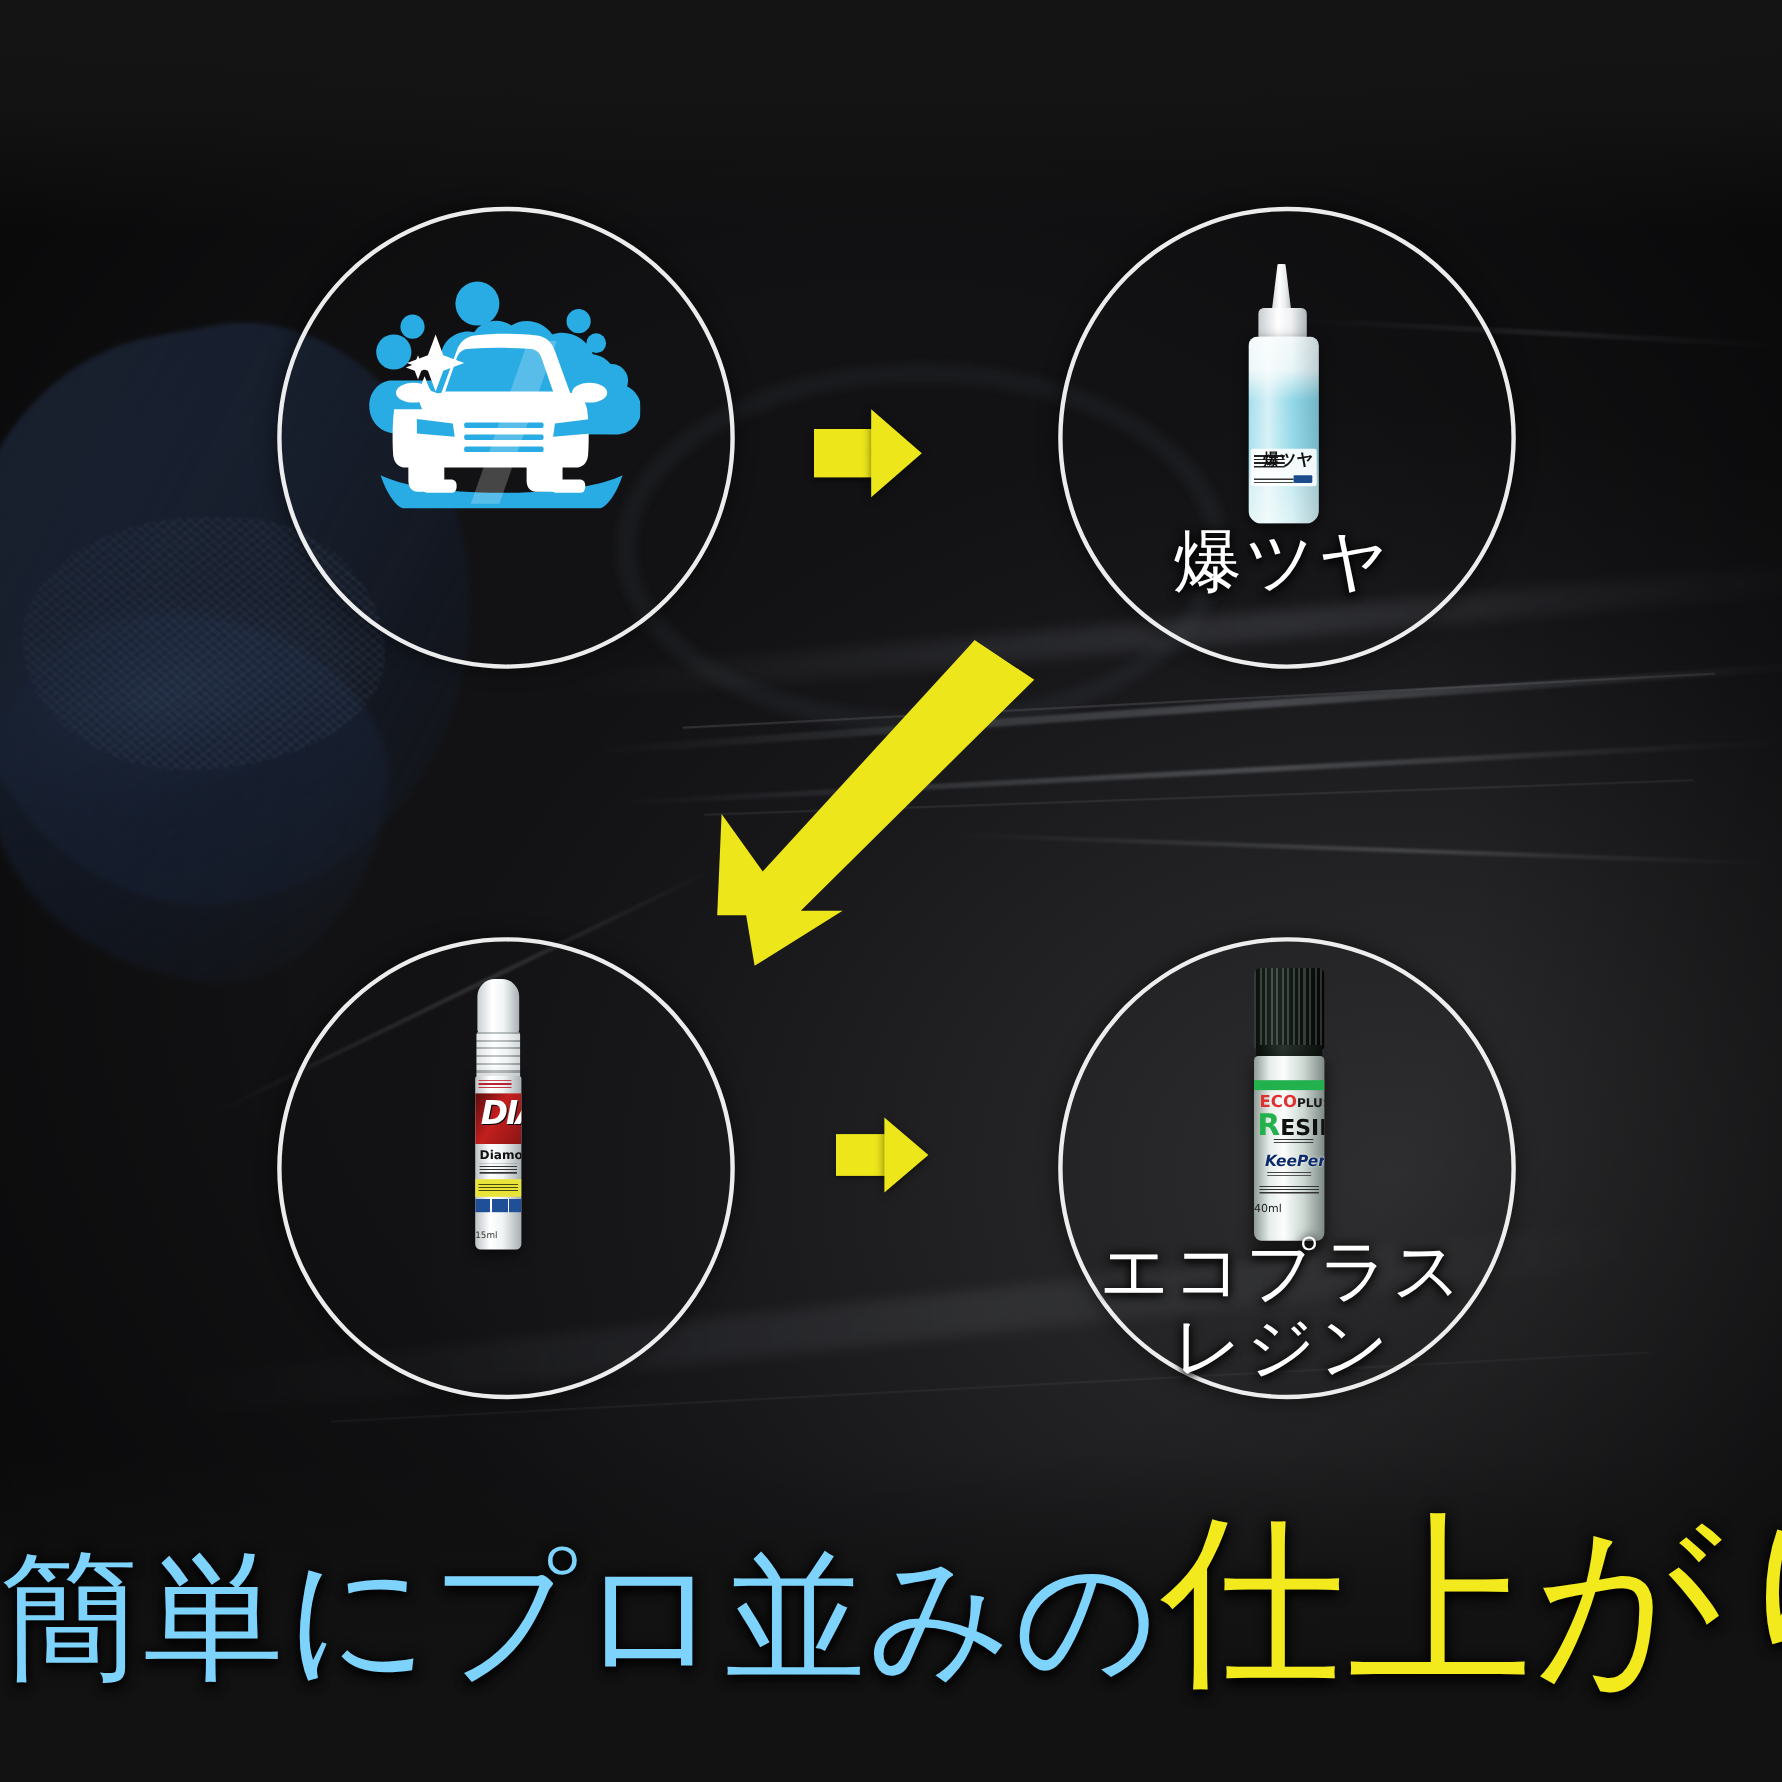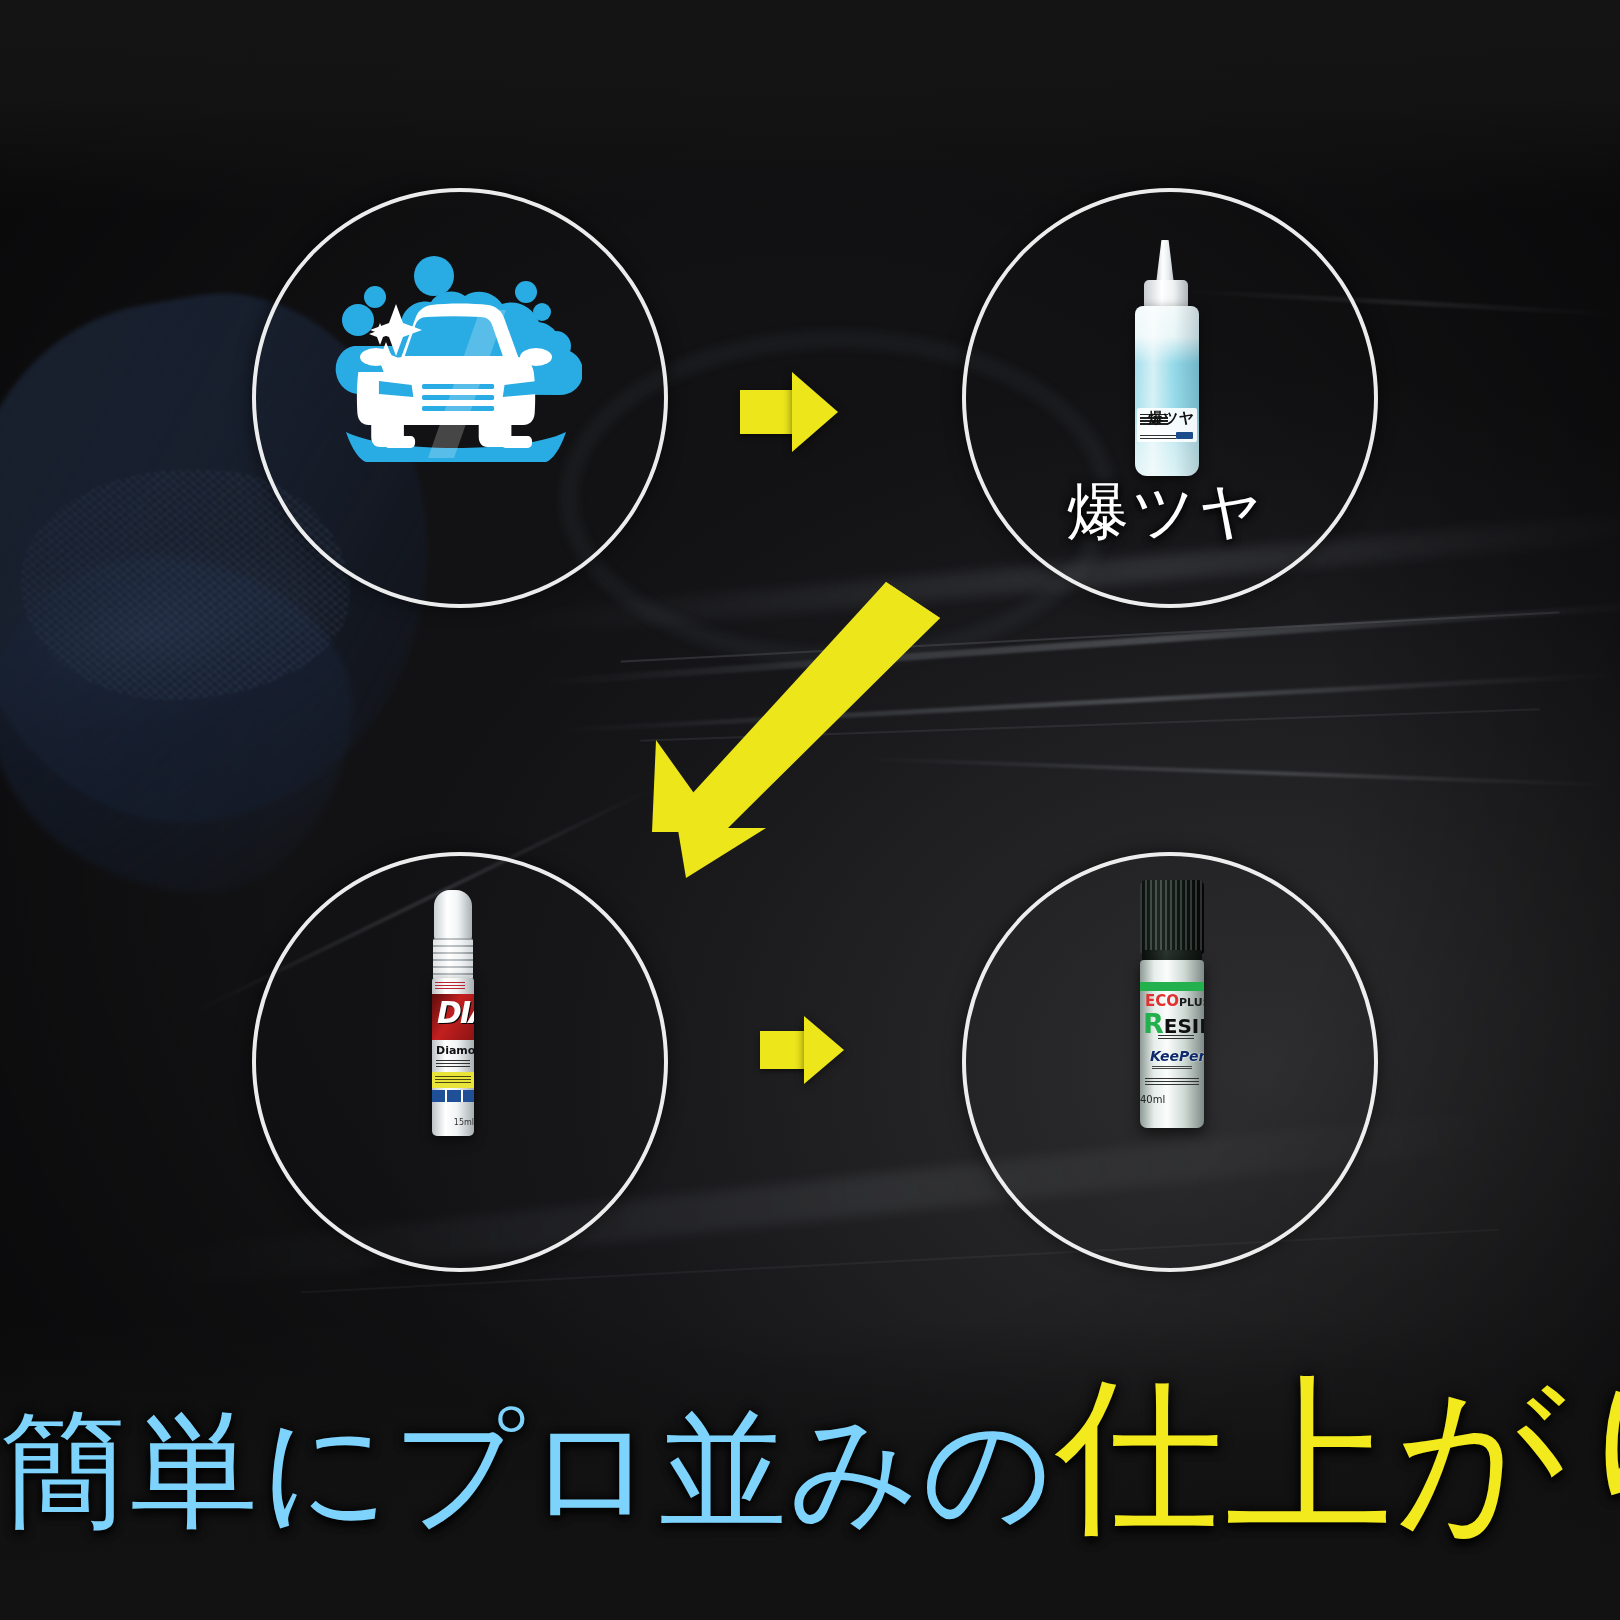--- a/index.html
+++ b/index.html
@@ -267,21 +267,21 @@
   }
   .b-dia .ylw::after{
     content:""; position:absolute; left:3px; top:4px; right:3px; height:7px;
     background: repeating-linear-gradient(0deg,#4a4a10 0 1px, rgba(0,0,0,0) 1px 3px);
   }
   .b-dia .blu {
     position:absolute; left:0; top: 112px; width:100%; height:12px;
     background: linear-gradient(90deg,#1f4f96 0 32%,#fff 32% 36%,#1f4f96 36% 70%,#fff 70% 74%,#1f4f96 74% 100%);
   }
   .b-dia .ml {
-    position:absolute; left:0; right:0; top:140px; text-align:right;
+    position:absolute; left:0; right:0; top:140px; text-align:left;
     font-family:"DejaVu Sans", sans-serif; font-size:8px; color:#333;
   }
   .b-dia .top-tag {
     position:absolute; left:3px; top:4px; width:30px; height:7px;
     background: repeating-linear-gradient(0deg,#b23 0 1.2px, rgba(0,0,0,0) 1.2px 3px);
   }
 
   
   .b-eco { left: 1126px; top: 880px; width: 92px; height: 248px; }
   .b-eco .cap {
@@ -503,18 +503,22 @@
       <div class="eco"><span class="e">ECO</span><span class="p">PLUS</span></div>
       <div class="res"><span class="r">R</span><span class="est">ESIN</span></div>
       <div class="jp"></div>
       <div class="kp">KeePer</div>
       <div class="kpsub"></div>
       <div class="note"></div>
       <div class="vol">40ml</div>
     </div>
   </div>
 
+  <div class="step-label lab-4" style="left:962px; width:408px;">
+    <span>エコプラス</span>
+    <span class="l2">レジン</span>
+  </div>
 
   <div class="footer">
     <span class="white">簡単にプロ並みの</span><span class="yellow">仕上がり</span>
   </div>
 
 </div>
 
 </body></html>

